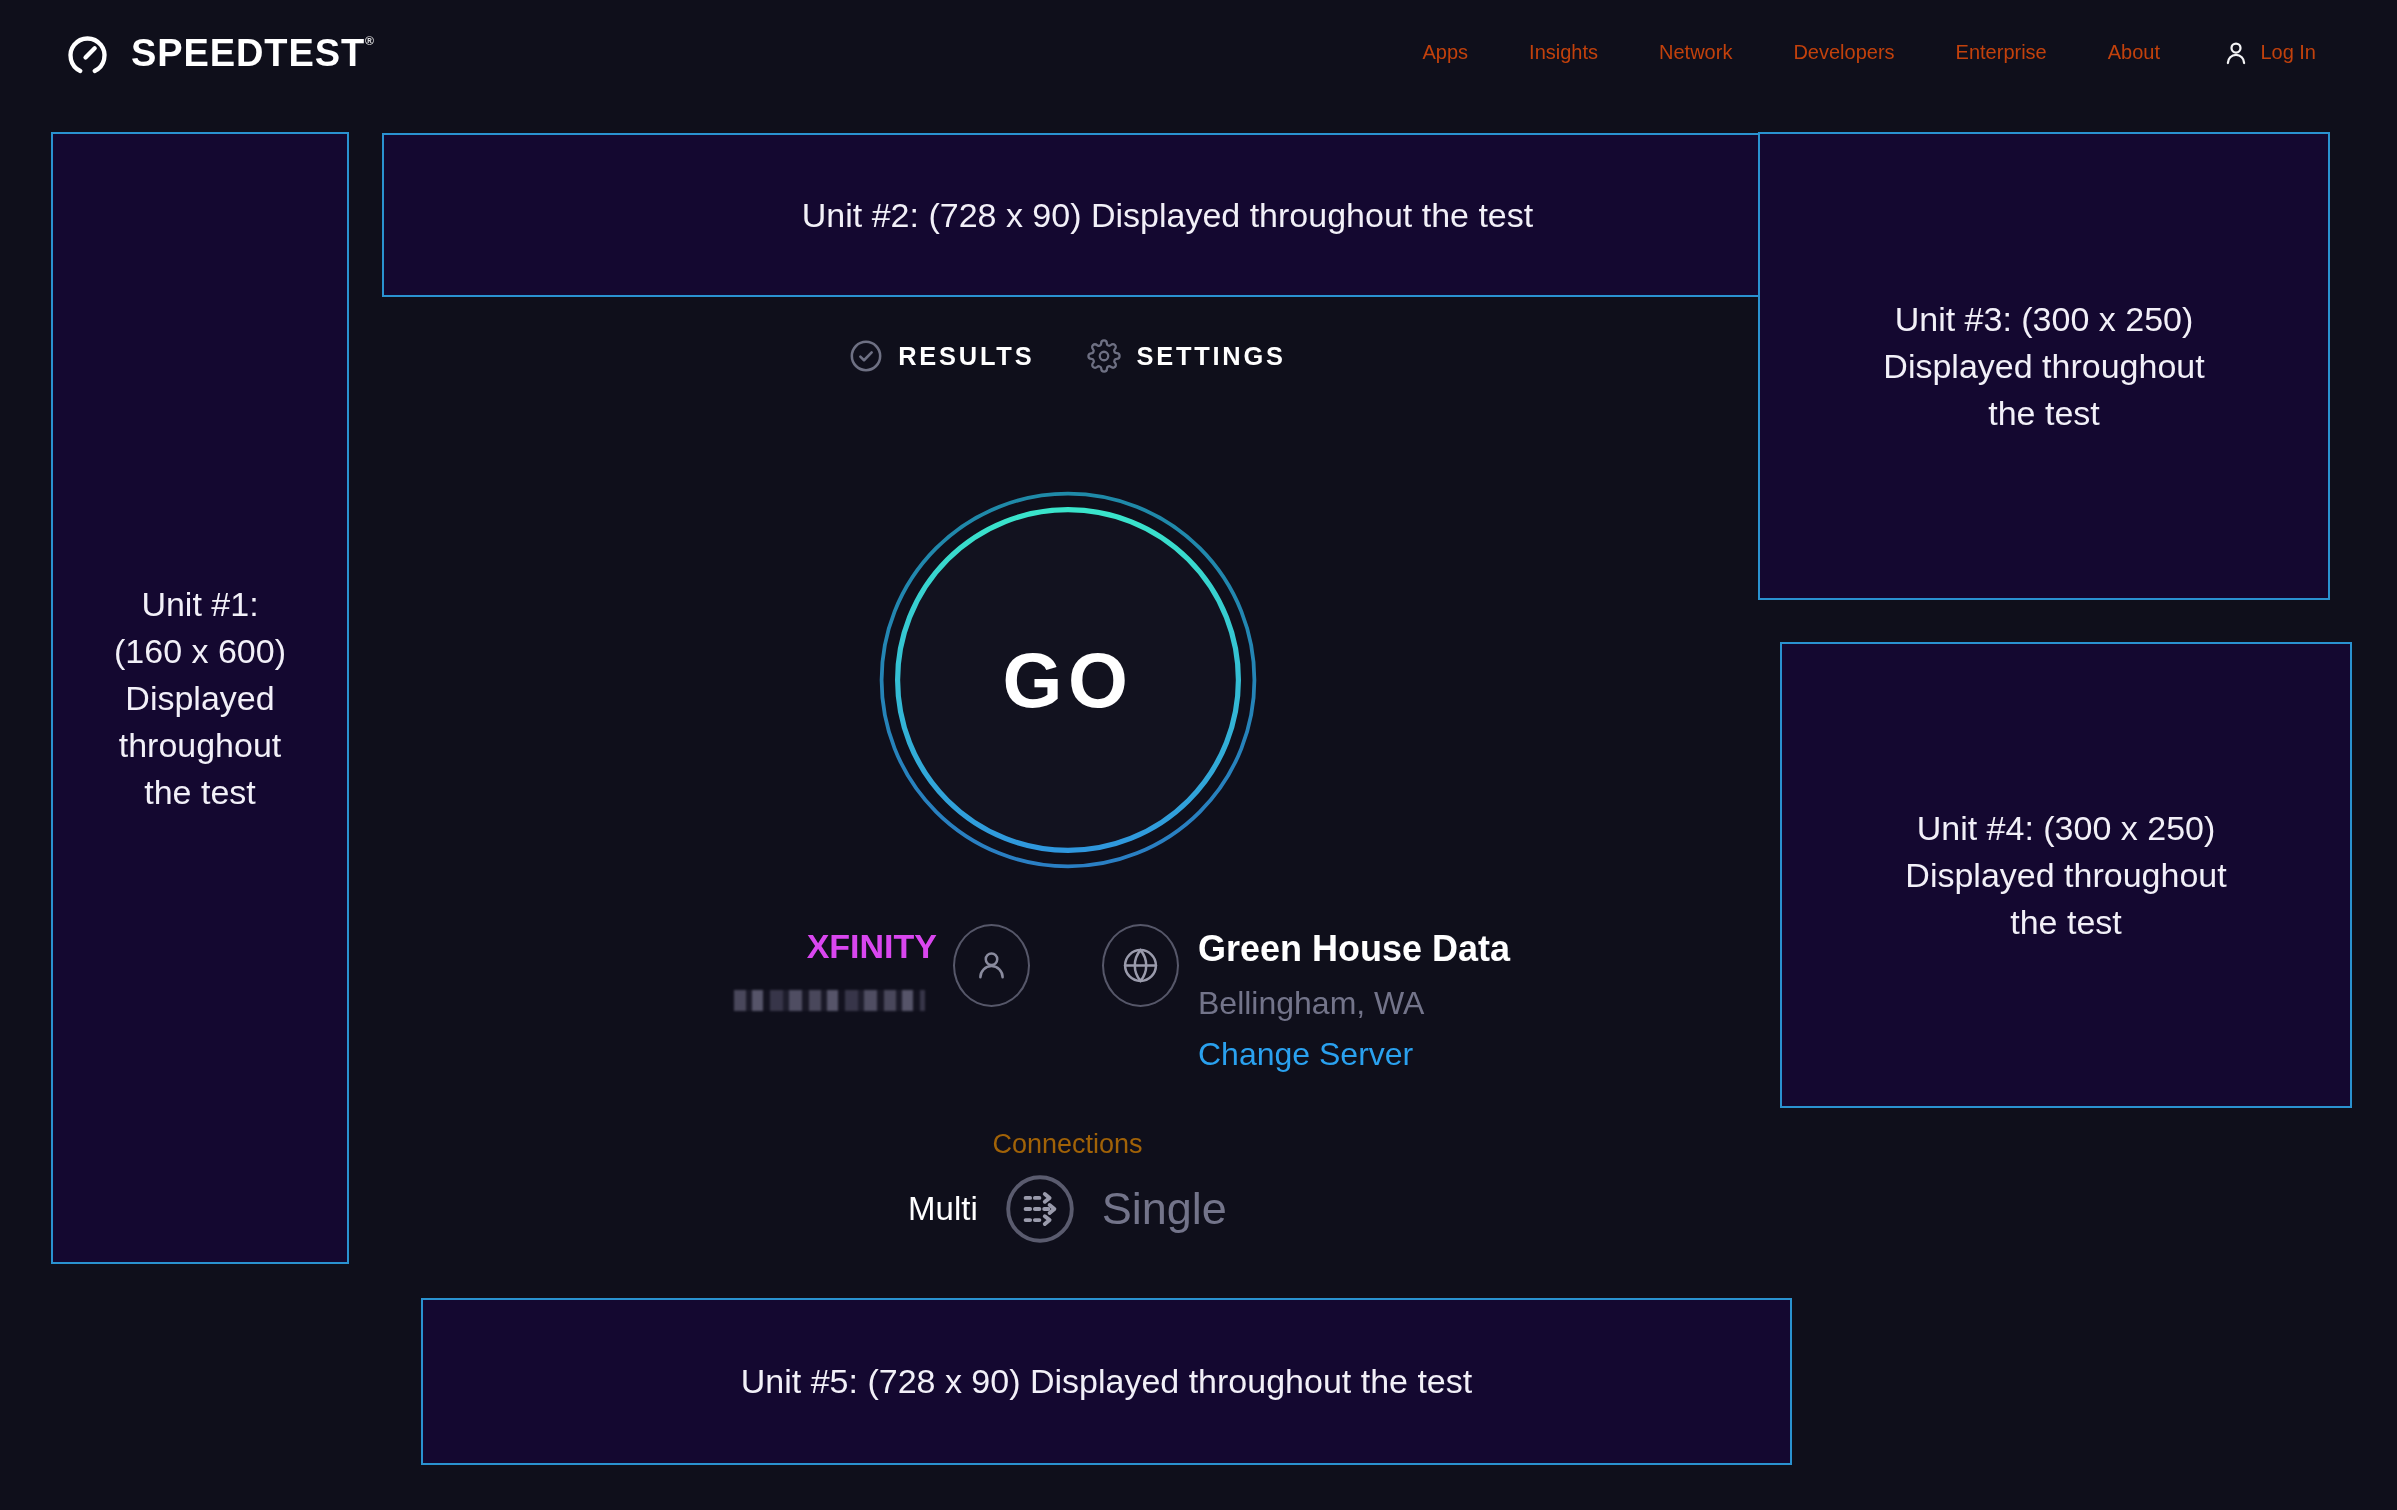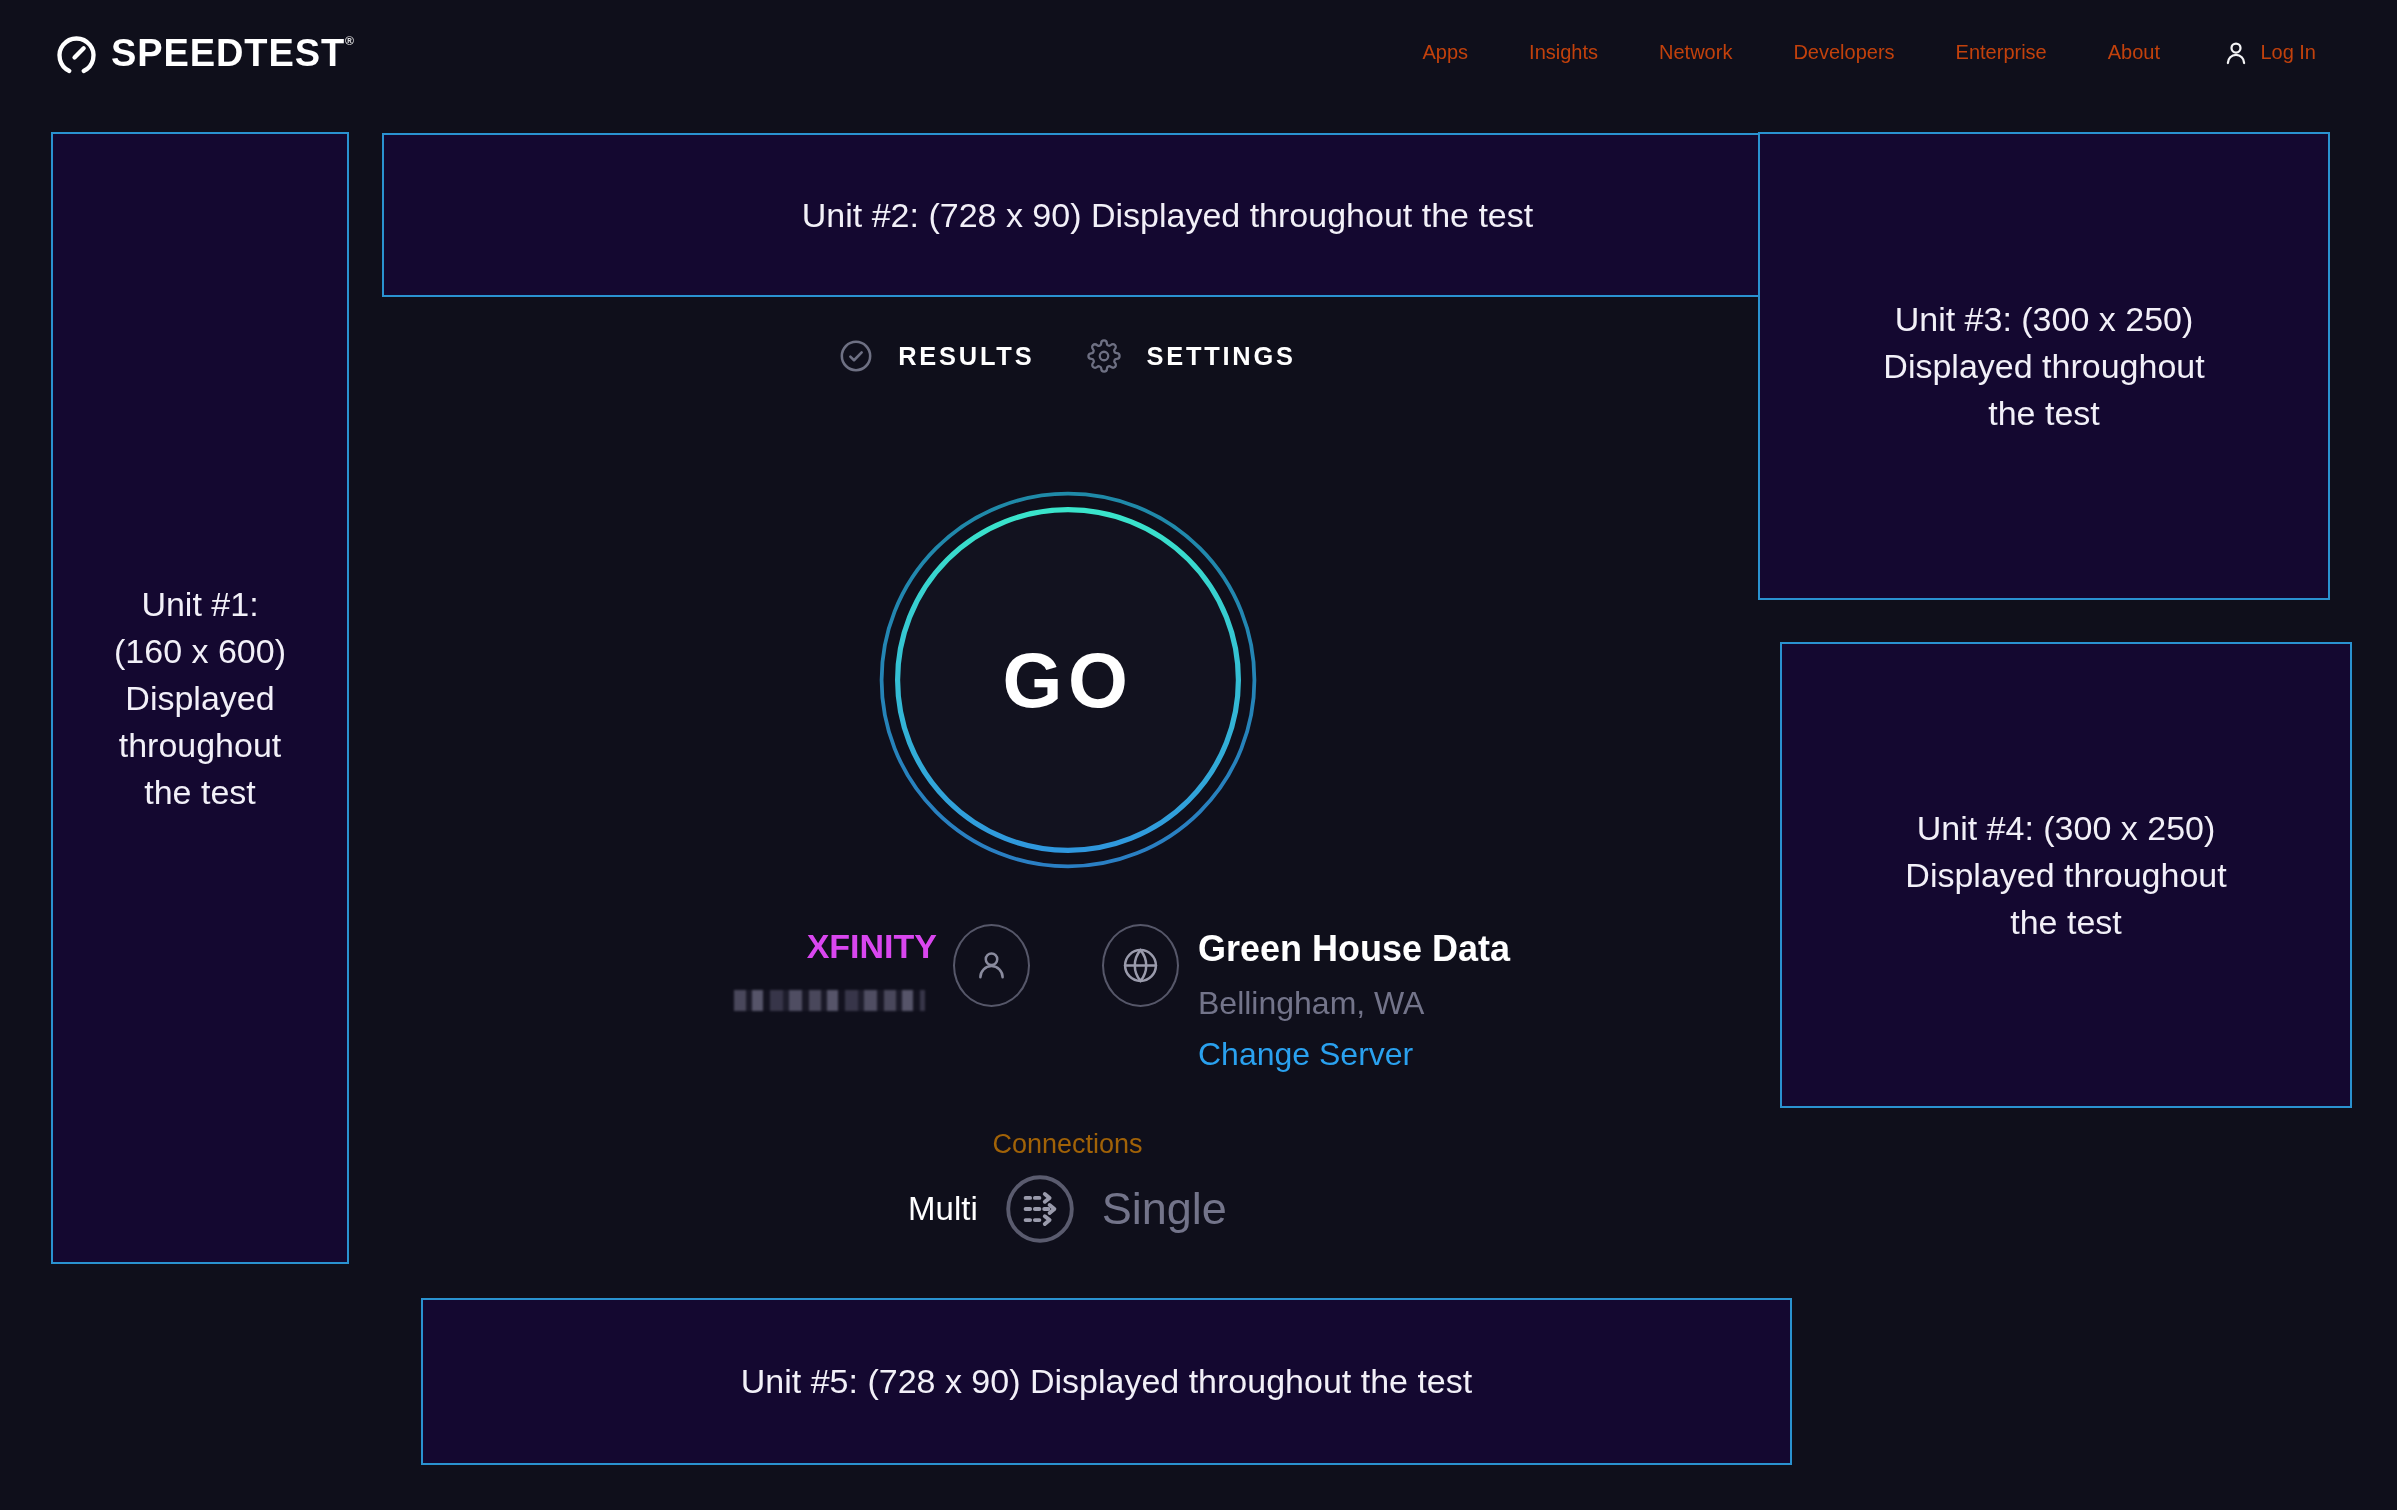--- a/index.html
+++ b/index.html
@@ -7,21 +7,21 @@
   body {
     background:#0f0f1b;
     font-family:"Liberation Sans", sans-serif;
     color:#f4f4f6;
     overflow:hidden;
   }
   .page { position:relative; width:2397px; height:1510px; background:#0f0f1b; }
 
   
   .header { position:absolute; left:0; top:0; width:2397px; height:105px; display:flex; align-items:center; }
-  .logo { position:absolute; left:55px; top:32px; display:flex; align-items:flex-start; gap:13px; cursor:pointer;justify-content:space-between; }
+  .logo { position:absolute; left:66px; top:32px; display:flex; align-items:flex-start; gap:22px; cursor:pointer;justify-content:space-between; }
   .logo svg { width:43px; height:43px; margin-top:1.9px; }
   .logo-text { font-size:38px; font-weight:700; letter-spacing:0.9px; color:#ffffff; line-height:43px; }
   .logo-tm { font-size:12.2px; vertical-align:top; line-height:19px; opacity:.85; }
   .nav { position:absolute; right:81px; top:0; height:105px; display:flex; align-items:center; gap:61px; }
   .nav-item { font-size:20px; color:#c2410c; cursor:pointer; white-space:nowrap; }
   .login { display:flex; align-items:center; gap:9.4px; cursor:pointer; }
   .login svg { width:30px; height:30px; }
 
   
   .ad {
@@ -32,21 +32,21 @@
   #ad1 { left:51px;  top:132px;  width:298px;  height:1132px; }
   #ad2 { left:382px; top:133px;  width:1571px; height:164px; }
   #ad3 { left:1758px;top:132px;  width:572px;  height:468px; }
   #ad4 { left:1780px;top:642px;  width:572px;  height:466px; }
   #ad5 { left:382px; top:1298px; width:1371px; height:167px;margin-left:39px; }
 
   
   .tabs { position:absolute; left:382px; top:339px; width:1371px; display:flex; justify-content:center; gap:53px; }
   .tab { display:flex; align-items:center; gap:15px; cursor:pointer; }
   .tab svg { width:34px; height:34px; }
-  .tab-label { font-size:25.4px; font-weight:700; letter-spacing:2.8px; color:#ffffff;margin-left:10px; }
+  .tab-label { font-size:25.4px; font-weight:700; letter-spacing:2.8px; color:#ffffff; }
 
   
   .go-wrap { position:absolute; left:875px; top:487px; width:386px; height:386px; cursor:pointer; }
   .go-wrap svg { position:absolute; left:0; top:0; }
   .go-label {
     position:absolute; left:0; top:0; width:386px; height:386px;
     display:flex; align-items:center; justify-content:center;
     font-size:77px; font-weight:700; letter-spacing:5.6px; color:#ffffff;
   }
 

